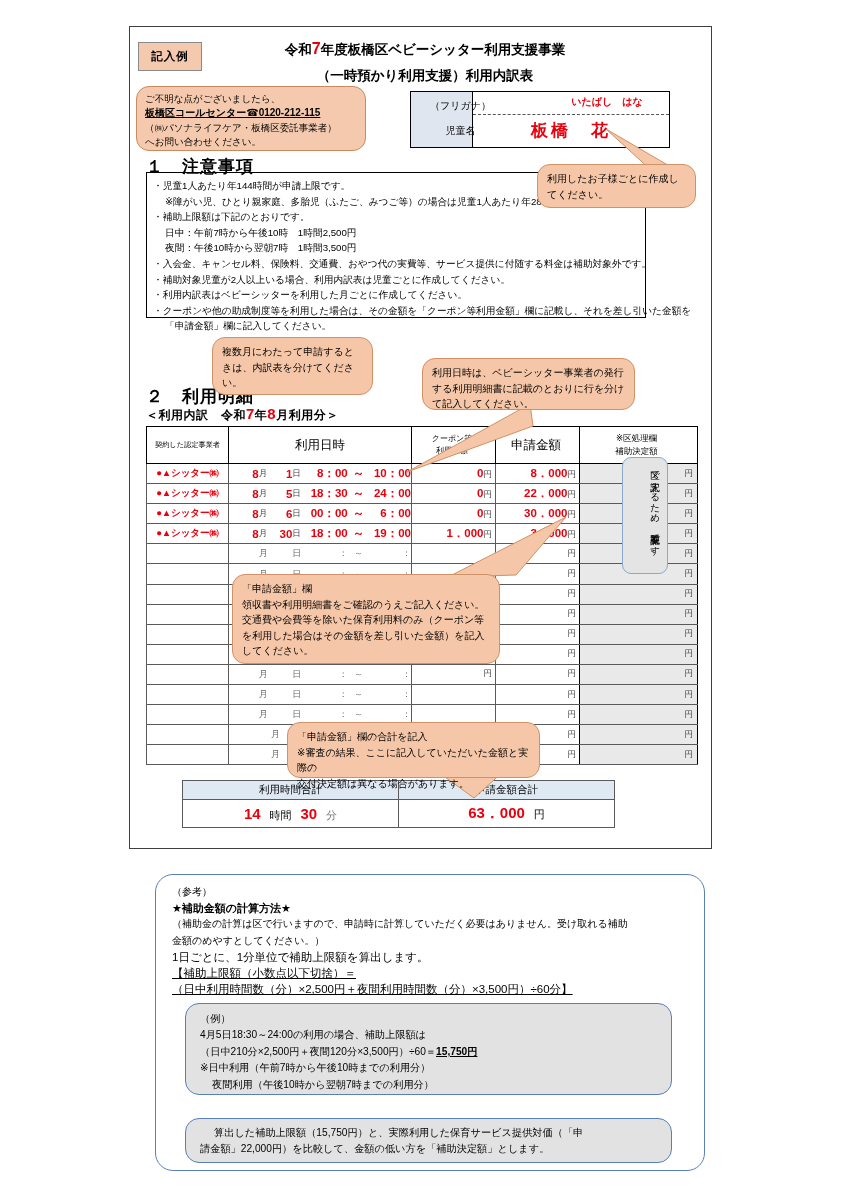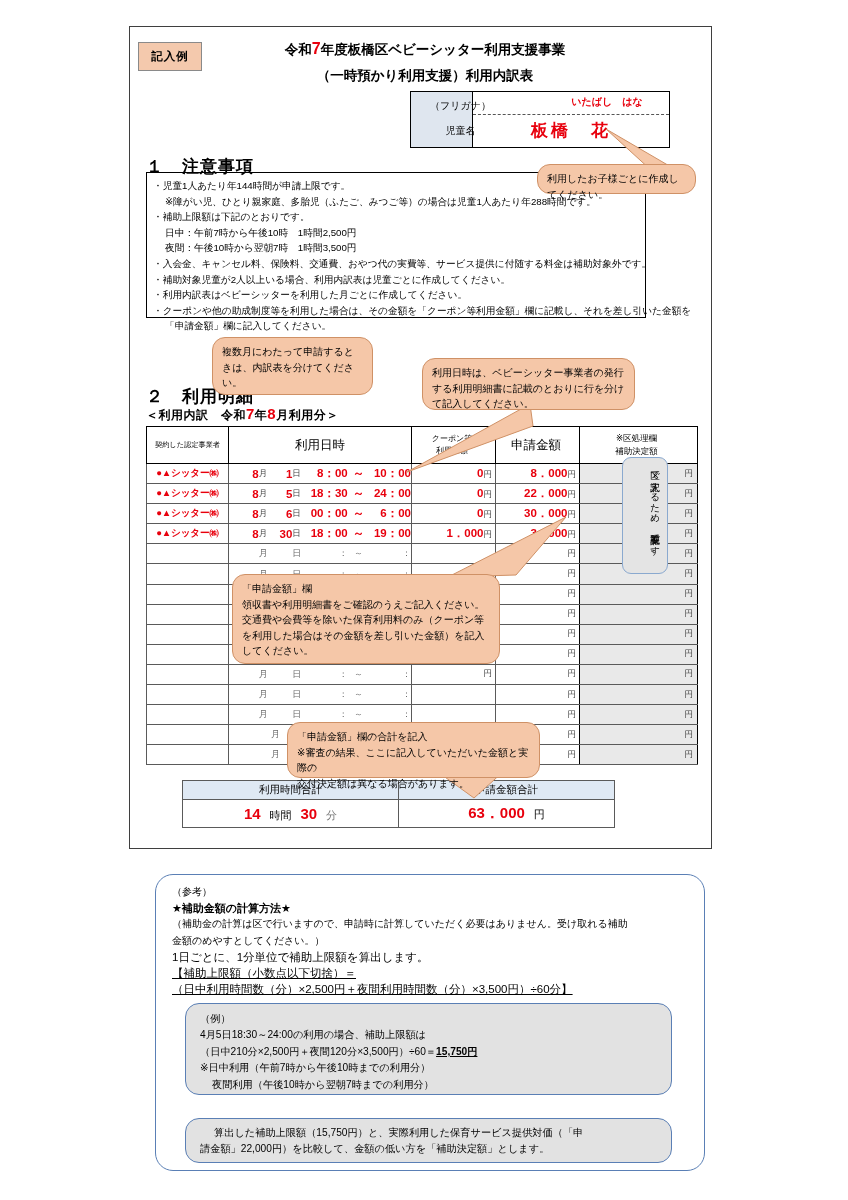--- a/index.html
+++ b/index.html
@@ -146,20 +146,26 @@
 
   <div class="form-frame"></div>
 
   <div class="kinyurei">記入例</div>
 
   <div class="title-wrap">
     <div class="title-l1"><span>令和</span><span class="red t-big">7</span><span>年度板橋区ベビーシッター利用支援事業</span></div>
     <div class="title-l2">（一時預かり利用支援）利用内訳表</div>
   </div>
 
+  <div class="callcenter">
+    <div>ご不明な点がございましたら、</div>
+    <div class="u">板橋区コールセンター☎0120-212-115</div>
+    <div>（㈱パソナライフケア・板橋区委託事業者）</div>
+    <div>へお問い合わせください。</div>
+  </div>
 
   <div class="childtbl">
     <div class="lbl">
       <span class="f">（フリガナ）</span>
       <span class="n">児童名</span>
     </div>
     <div class="val">
       <div class="furi">いたばし　はな</div>
       <div class="dash"></div>
       <div class="name">板橋　花</div>
@@ -461,21 +467,21 @@
     <tr class="tv">
       <td><span class="bigv">14</span>&nbsp;&nbsp;<span class="unit">時間</span>&nbsp;&nbsp;<span class="bigv">30</span>&nbsp;&nbsp;<span class="unit-g">分</span></td>
       <td><span class="bigv">63．000</span>&nbsp;&nbsp;<span class="unit">円</span></td>
     </tr>
   </tbody>
     </table>
 
   <svg class="poly" style="left:600px;top:125px;width:80px;height:50px;">
     <polygon points="78,46 6,4 52,46" fill="#f5c7a8" stroke="#cf9166" stroke-width="1"></polygon>
   </svg>
-  <div class="bal" style="left:537px;top:164px;width:159px;height:30px;font-family:Liberation Serif, serif;">利用したお子様ごとに作成してください。</div>
+  <div class="bal" style="left:537px;top:164px;width:159px;height:44px;font-family:Liberation Serif, serif;">利用したお子様ごとに作成してください。</div>
 
   <div class="bal" style="left:212px;top:337px;width:161px;height:58px;">複数月にわたって申請するときは、内訳表を分けてください。</div>
 
   <svg class="poly" style="left:405px;top:400px;width:190px;height:75px;">
     <polygon points="125,4 2,72 128,26" fill="#f5c7a8" stroke="#cf9166" stroke-width="1"></polygon>
   </svg>
   <div class="bal" style="left:422px;top:358px;width:213px;height:52px;">利用日時は、ベビーシッター事業者の発行する利用明細書に記載のとおりに行を分けて記入してください。</div>
 
   <svg class="poly" style="left:448px;top:513px;width:130px;height:70px;">
     <polygon points="118,4 0,64 68,62" fill="#f5c7a8" stroke="#cf9166" stroke-width="1"></polygon>

